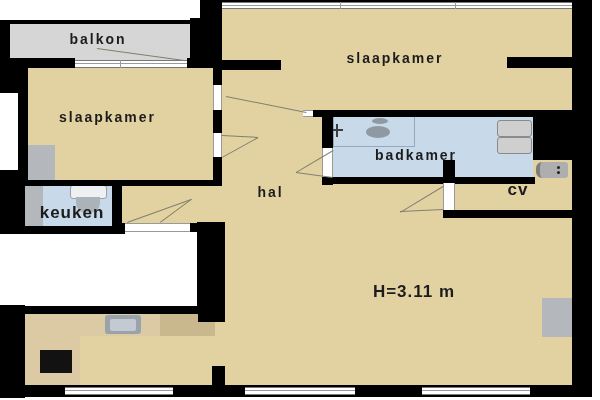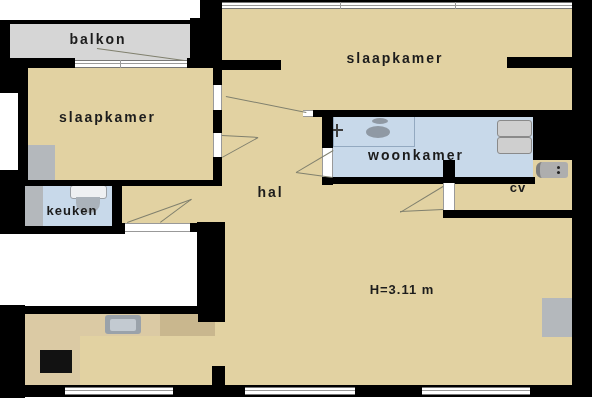--- a/index.html
+++ b/index.html
@@ -14,21 +14,21 @@
   .counter-dark{background:#c9b78e;}
   .gray-fx{background:#b4b8bc;}
   .gap-v{background:#fff;border-left:1px solid #999;border-right:1px solid #999;box-sizing:border-box;}
   .gap-h{background:#fff;border-top:1px solid #999;border-bottom:1px solid #999;box-sizing:border-box;}
   .win-h{background:linear-gradient(to bottom,#fff 0 38%,#9a9a9a 38% 58%,#fff 58% 100%);
          border-top:1px solid #777;border-bottom:1px solid #777;box-sizing:border-box;}
   .leaf{height:0;border-top:1.5px solid #80806e;transform-origin:0 0;}
   .tick{width:1px;background:#9a9a9a;}
   .lbl{color:#1c1c1c;font-weight:bold;font-size:14px;letter-spacing:2px;text-align:center;
        white-space:nowrap;line-height:1;}
-  .lbl-sm{font-size:13px;letter-spacing:1px;}
+  .lbl-sm{font-size:17px;letter-spacing:1px;}
   .round{border-radius:3px;}
 </style>
 </head>
 <body>
 
 <div id="plan">
 
   <div class="abs floor" style="left:222px;top:9px;width:350px;height:101px;"></div>
   <div class="abs floor" style="left:28px;top:62px;width:185px;height:124px;"></div>
   <div class="abs floor" style="left:222px;top:110px;width:221px;height:122px;"></div>
@@ -117,19 +117,19 @@
   <div class="abs leaf" style="left:296px;top:172px;width:43px;transform:rotate(-30.7deg);"></div>
   <div class="abs leaf" style="left:296px;top:172px;width:37px;transform:rotate(7.7deg);"></div>
   <div class="abs leaf" style="left:400px;top:212px;width:50px;transform:rotate(-31.2deg);"></div>
   <div class="abs leaf" style="left:400px;top:211px;width:43px;transform:rotate(-2.7deg);"></div>
   <div class="abs leaf" style="left:127px;top:222px;width:68px;transform:rotate(-19.8deg);"></div>
   <div class="abs leaf" style="left:160px;top:222px;width:39px;transform:rotate(-36.6deg);"></div>
 
   <div class="abs lbl" style="left:52px;top:32px;width:92px;">balkon</div>
   <div class="abs lbl" style="left:40px;top:110px;width:135px;">slaapkamer</div>
   <div class="abs lbl" style="left:325px;top:51px;width:140px;">slaapkamer</div>
-  <div class="abs lbl" style="left:352px;top:148px;width:128px;">woonkamer</div>
+  <div class="abs lbl" style="left:352px;top:148px;width:128px;">badkamer</div>
   <div class="abs lbl lbl-sm" style="left:36px;top:204px;width:72px;">keuken</div>
   <div class="abs lbl" style="left:243px;top:185px;width:55px;">hal</div>
   <div class="abs lbl lbl-sm" style="left:494px;top:181px;width:48px;">cv</div>
-  <div class="abs lbl lbl-sm" style="left:332px;top:283px;width:140px;">H=3.11 m</div>
+  <div class="abs lbl lbl-sm" style="left:344px;top:283px;width:140px;">H=3.11 m</div>
 
 </div>
 
 </body></html>

